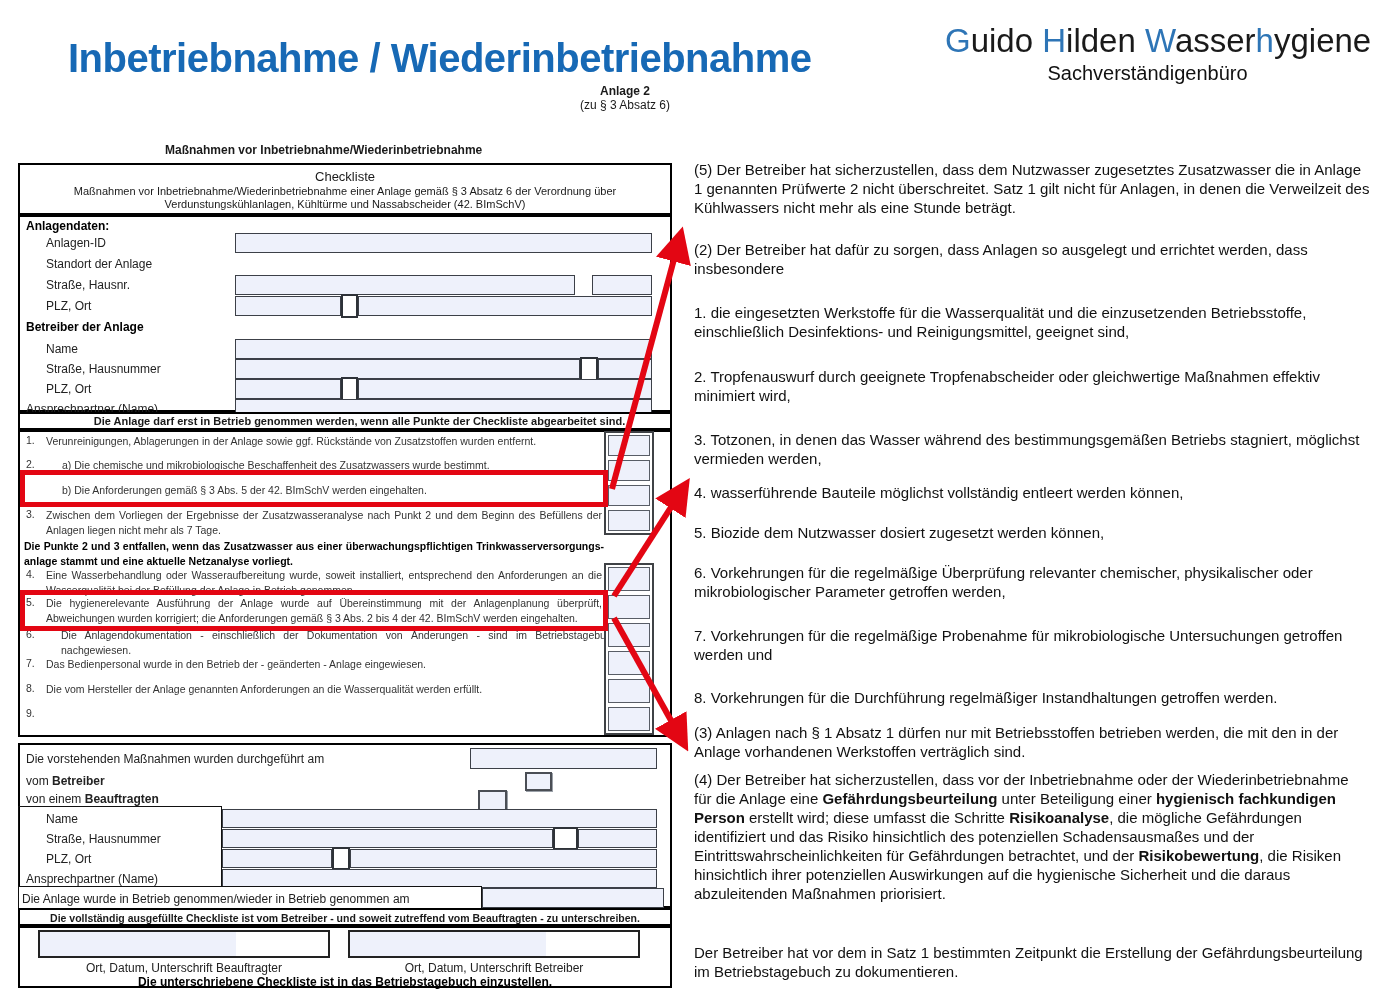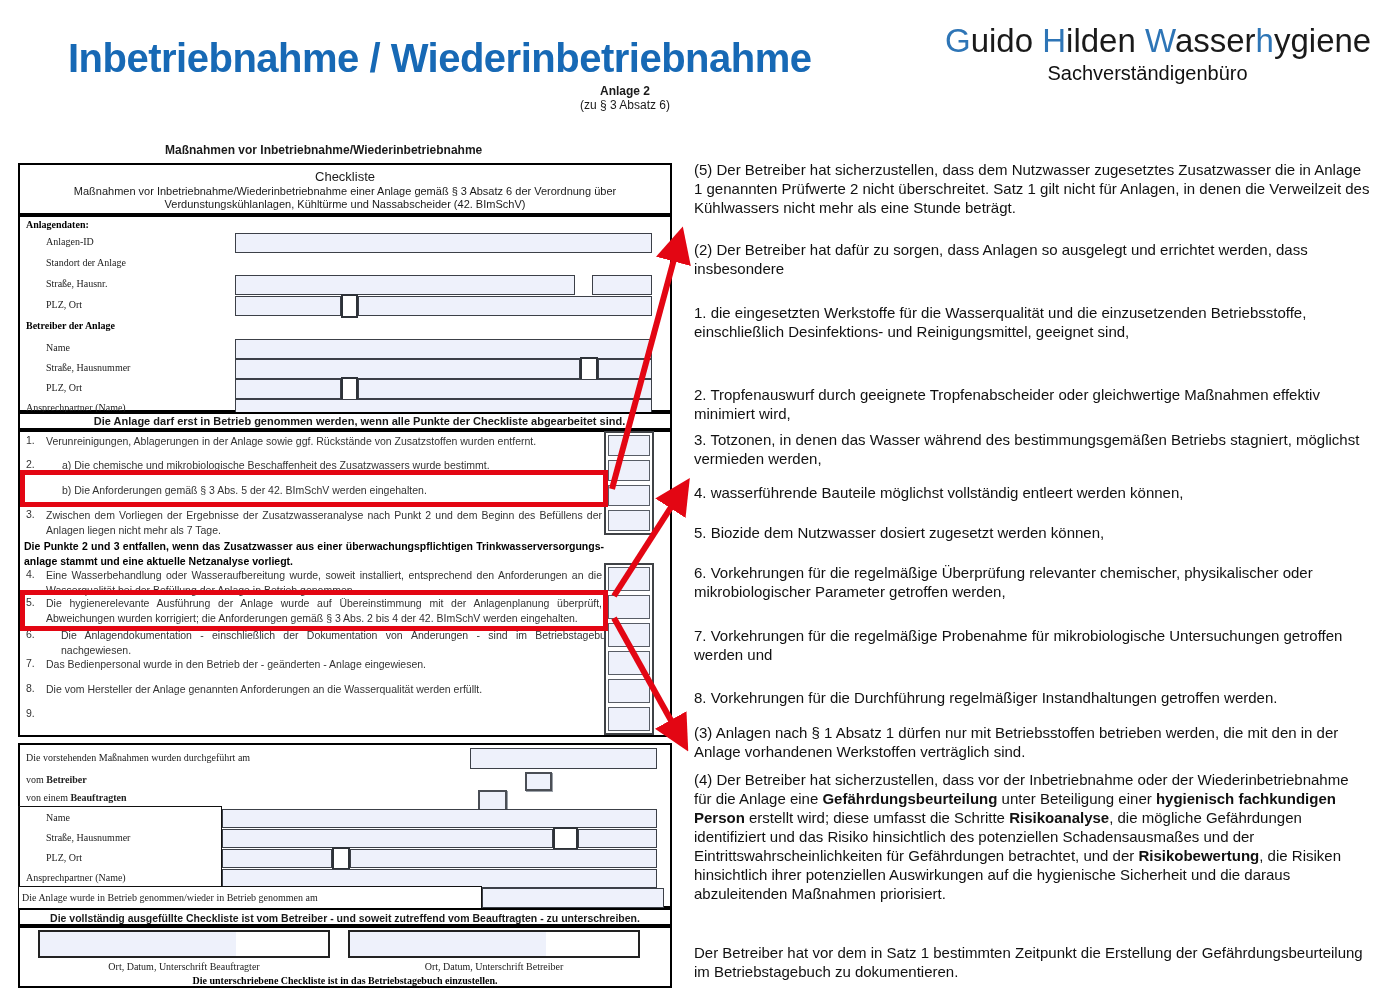--- a/index.html
+++ b/index.html
@@ -16,21 +16,21 @@
   #logo { position:absolute; left:945px; top:22px; width:405px; text-align:center; }
   #logo-line { font-size:33px; color:#1a1a1a; white-space:nowrap; }
   #logo-line .lb { color:#2e75b6; }
   #logo-sub { font-size:20px; color:#111; margin-top:2px; }
   #annex { position:absolute; left:520px; top:84px; width:210px; text-align:center; font-size:12px; }
   #annex .b { font-weight:bold; }
   #pre-title { position:absolute; left:165px; top:143px; font-size:12px; font-weight:bold; }
 
   
   .sec { position:absolute; left:18px; width:654px; border:2px solid #000; background:#fff; }
-  .lab { position:absolute; font-size:10px; color:#222; white-space:nowrap;font-family:Liberation Serif, serif; }
+  .lab { position:absolute; font-size:12px; color:#222; white-space:nowrap; }
   .lab.bd { font-weight:bold; color:#000; }
   .inp { position:absolute; height:20px; background:#eef1fb; border:1.5px solid #3c4048; }
   .wsq { position:absolute; background:#fff; border:2px solid #2e3238; }
   .cbox { position:absolute; background:#eef1fb; border:2px solid #4a4e55; box-shadow:1px 1px 0 #9aa0a8; }
   .centerline { width:100%; text-align:center; font-size:11px; }
   .ck-num { position:absolute; left:26px; font-size:10.5px; color:#333; }
   .ck-text { position:absolute; left:46px; width:556px; font-size:10.5px; color:#333;
              text-align:justify; line-height:14.5px; }
   .ck-group { position:absolute; width:50px; border:2.5px solid #3f4246; background:#fff;
               display:flex; flex-direction:column; }
@@ -196,21 +196,21 @@
     <div style="width:68%;height:100%;background:#eef1fb;"></div>
   </div>
   <div class="lab abs" style="left:38px;top:961px;width:292px;text-align:center;">Ort, Datum, Unterschrift Beauftragter</div>
   <div class="lab abs" style="left:348px;top:961px;width:292px;text-align:center;">Ort, Datum, Unterschrift Betreiber</div>
   <div class="lab abs" style="left:18px;top:975px;width:654px;text-align:center;font-weight:bold;color:#000;">Die unterschriebene Checkliste ist in das Betriebstagebuch einzustellen.</div>
 
   <div class="abs" style="left:694px;top:0;width:678px;height:868px;">
     <div class="rp" style="top:160px;">(5) Der Betreiber hat sicherzustellen, dass dem Nutzwasser zugesetztes Zusatzwasser die in Anlage 1 genannten Prüfwerte 2 nicht überschreitet. Satz 1 gilt nicht für Anlagen, in denen die Verweilzeit des Kühlwassers nicht mehr als eine Stunde beträgt.</div>
     <div class="rp" style="top:240px;">(2) Der Betreiber hat dafür zu sorgen, dass Anlagen so ausgelegt und errichtet werden, dass insbesondere</div>
     <div class="rp" style="top:303px;">1. die eingesetzten Werkstoffe für die Wasserqualität und die einzusetzenden Betriebsstoffe, einschließlich Desinfektions- und Reinigungsmittel, geeignet sind,</div>
-    <div class="rp" style="top:385px;">2. Tropfenauswurf durch geeignete Tropfenabscheider oder gleichwertige Maßnahmen effektiv minimiert wird,</div>
+    <div class="rp" style="top:367px;">2. Tropfenauswurf durch geeignete Tropfenabscheider oder gleichwertige Maßnahmen effektiv minimiert wird,</div>
     <div class="rp" style="top:430px;">3. Totzonen, in denen das Wasser während des bestimmungsgemäßen Betriebs stagniert, möglichst vermieden werden,</div>
     <div class="rp" style="top:483px;">4. wasserführende Bauteile möglichst vollständig entleert werden können,</div>
     <div class="rp" style="top:523px;">5. Biozide dem Nutzwasser dosiert zugesetzt werden können,</div>
     <div class="rp" style="top:563px;">6. Vorkehrungen für die regelmäßige Überprüfung relevanter chemischer, physikalischer oder mikrobiologischer Parameter getroffen werden,</div>
     <div class="rp" style="top:626px;">7. Vorkehrungen für die regelmäßige Probenahme für mikrobiologische Untersuchungen getroffen werden und</div>
     <div class="rp" style="top:688px;">8. Vorkehrungen für die Durchführung regelmäßiger Instandhaltungen getroffen werden.</div>
     <div class="rp" style="top:723px;">(3) Anlagen nach § 1 Absatz 1 dürfen nur mit Betriebsstoffen betrieben werden, die mit den in der Anlage vorhandenen Werkstoffen verträglich sind.</div>
     <div class="rp" style="top:770px;"><span>(4) Der Betreiber hat sicherzustellen, dass vor der Inbetriebnahme oder der Wiederinbetriebnahme für die Anlage eine </span><b>Gefährdungsbeurteilung</b><span> unter Beteiligung einer </span><b>hygienisch fachkundigen Person</b><span> erstellt wird; diese umfasst die Schritte </span><b>Risikoanalyse</b><span>, die mögliche Gefährdungen identifiziert und das Risiko hinsichtlich des potenziellen Schadensausmaßes und der Eintrittswahrscheinlichkeiten für Gefährdungen betrachtet, und der </span><b>Risikobewertung</b><span>, die Risiken hinsichtlich ihrer potenziellen Auswirkungen auf die hygienische Sicherheit und die daraus abzuleitenden Maßnahmen priorisiert.</span></div>
     <div class="rp" style="top:943px;">Der Betreiber hat vor dem in Satz 1 bestimmten Zeitpunkt die Erstellung der Gefährdungsbeurteilung im Betriebstagebuch zu dokumentieren.</div>
   </div>

